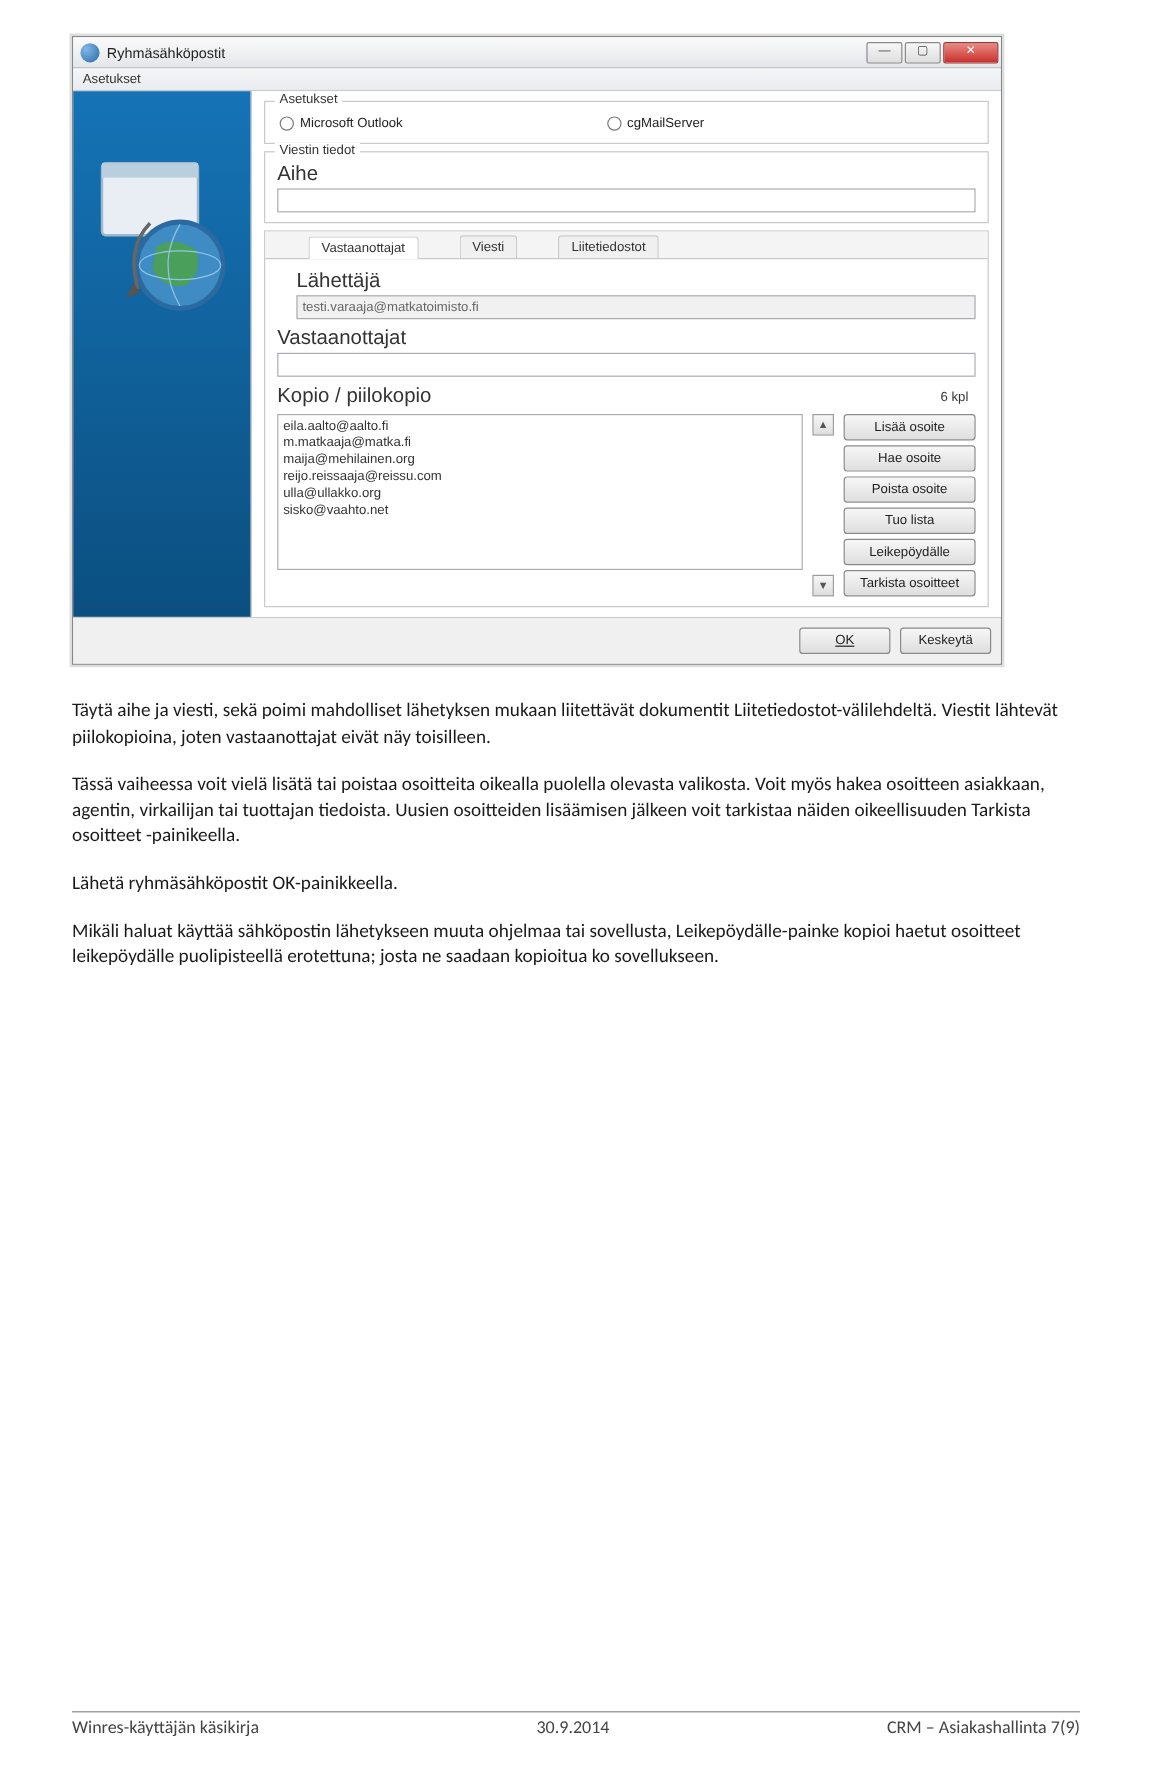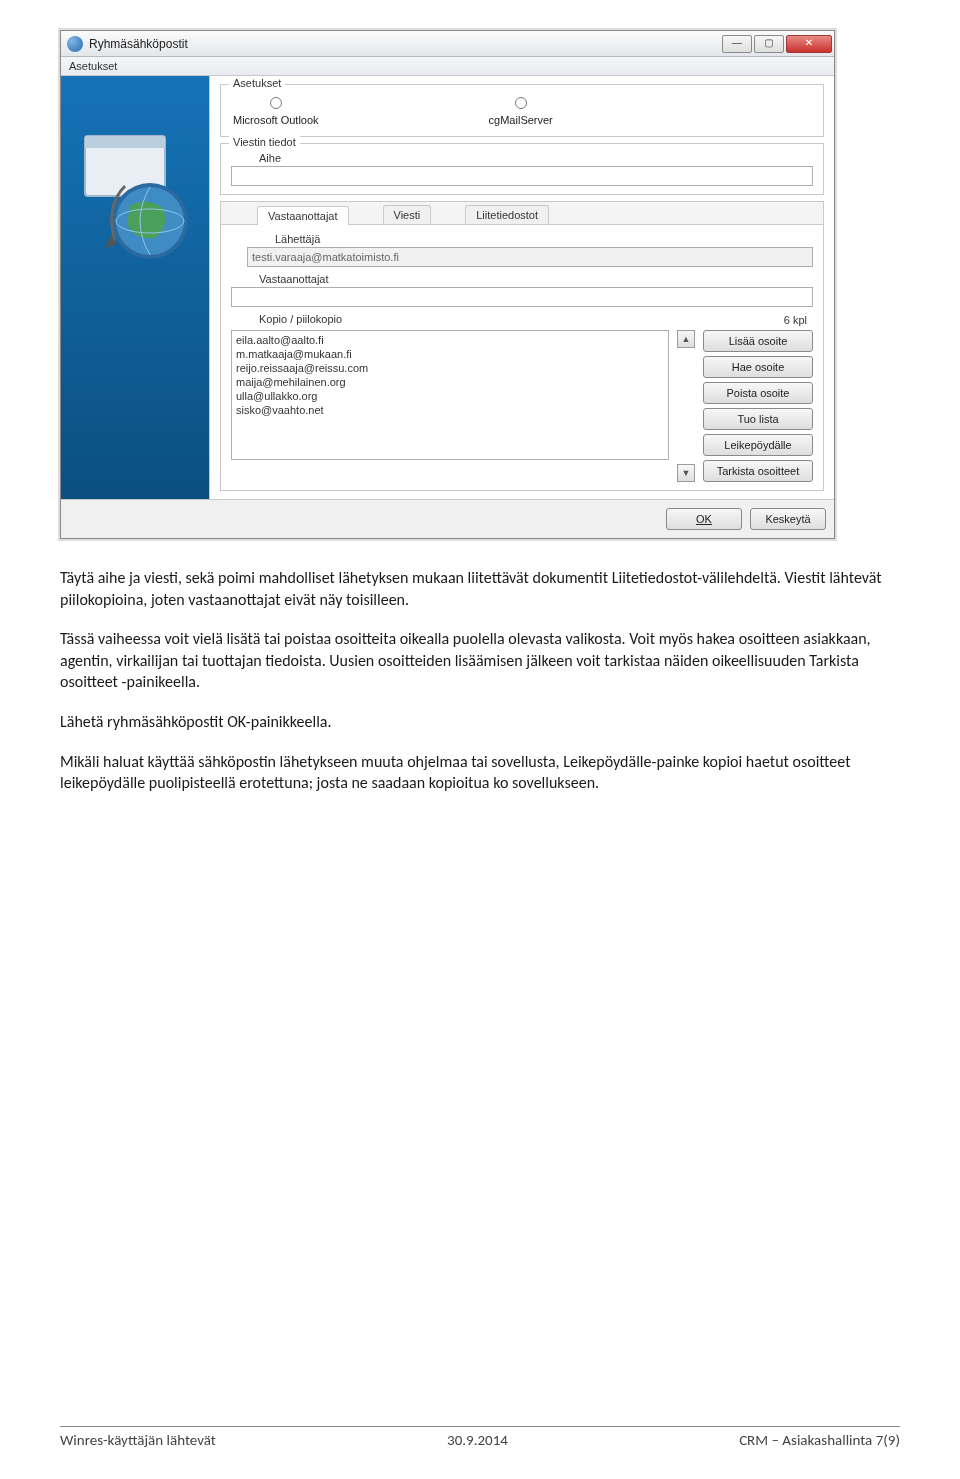--- a/index.html
+++ b/index.html
@@ -92,26 +92,26 @@
   }
   .groupbox .legend {
     position: absolute;
     top: -8px; left: 8px;
     background: #fff;
     padding: 0 4px;
     font-size: 11px;
     color: #333;
   }
   .radiorow { display: flex; gap: 170px; padding: 8px 12px 10px 12px; }
-  .radio { display: flex; align-items: center; gap: 5px; flex-direction: column; }
+  .radio { display: flex; align-items: center; gap: 5px; }
   .radio .dot {
     width: 12px; height: 12px; border: 1px solid #7a7a7a; border-radius: 50%; background:#fff;
   }
   .field-row { padding: 4px 10px 8px 10px; }
-  .lbl { font-size: 11px; color: #333; display: block; margin-bottom: 2px; margin-left: 28px; }
+  .lbl { font-size: 17px; color: #333; display: block; margin-bottom: 2px; }
   .textinput {
     width: 100%; height: 20px;
     border: 1px solid #abadb3;
     background: #fff;
     font-size: 11px;
     padding: 2px 4px;
   }
   .textinput.disabled { background: #f1f1f1; color: #666; }
   .tabs {
     border: 1px solid #c9c9c9;
@@ -308,23 +308,23 @@
               </div>
 
               <div class="kopio-row">
                 <span class="lbl left">Kopio / piilokopio</span>
                 <span class="count">6 kpl</span>
               </div>
 
               <div class="list-area">
                 <div class="listbox">
                   <div class="line">eila.aalto@aalto.fi</div>
-                  <div class="line">m.matkaaja@mukaan.fi</div>
+                  <div class="line">m.matkaaja@matka.fi</div>
+                  <div class="line">maija@mehilainen.org</div>
                   <div class="line">reijo.reissaaja@reissu.com</div>
-                  <div class="line">maija@mehilainen.org</div>
                   <div class="line">ulla@ullakko.org</div>
                   <div class="line">sisko@vaahto.net</div>
                 </div>
                 <div class="scrollbtns">
                   <div class="sbtn">▲</div>
                   <div class="sbtn">▼</div>
                 </div>
                 <div class="side-buttons">
                   <div class="btn">Lisää osoite</div>
                   <div class="btn">Hae osoite</div>
@@ -347,18 +347,18 @@
   </div>
 
   <div class="body-text">
     <p>Täytä aihe ja viesti, sekä poimi mahdolliset lähetyksen mukaan liitettävät dokumentit Liitetiedostot-välilehdeltä. Viestit lähtevät piilokopioina, joten vastaanottajat eivät näy toisilleen.</p>
     <p>Tässä vaiheessa voit vielä lisätä tai poistaa osoitteita oikealla puolella olevasta valikosta. Voit myös hakea osoitteen asiakkaan, agentin, virkailijan tai tuottajan tiedoista. Uusien osoitteiden lisäämisen jälkeen voit tarkistaa näiden oikeellisuuden Tarkista osoitteet -painikeella.</p>
     <p>Lähetä ryhmäsähköpostit OK-painikkeella.</p>
     <p>Mikäli haluat käyttää sähköpostin lähetykseen muuta ohjelmaa tai sovellusta, Leikepöydälle-painke kopioi haetut osoitteet leikepöydälle puolipisteellä erotettuna; josta ne saadaan kopioitua ko sovellukseen.</p>
   </div>
 
   <div class="footer">
-    <span>Winres-käyttäjän lähtevät</span>
+    <span>Winres-käyttäjän käsikirja</span>
     <span>30.9.2014</span>
     <span>CRM – Asiakashallinta  7(9)</span>
   </div>
 
 </div>
 
 </body></html>

